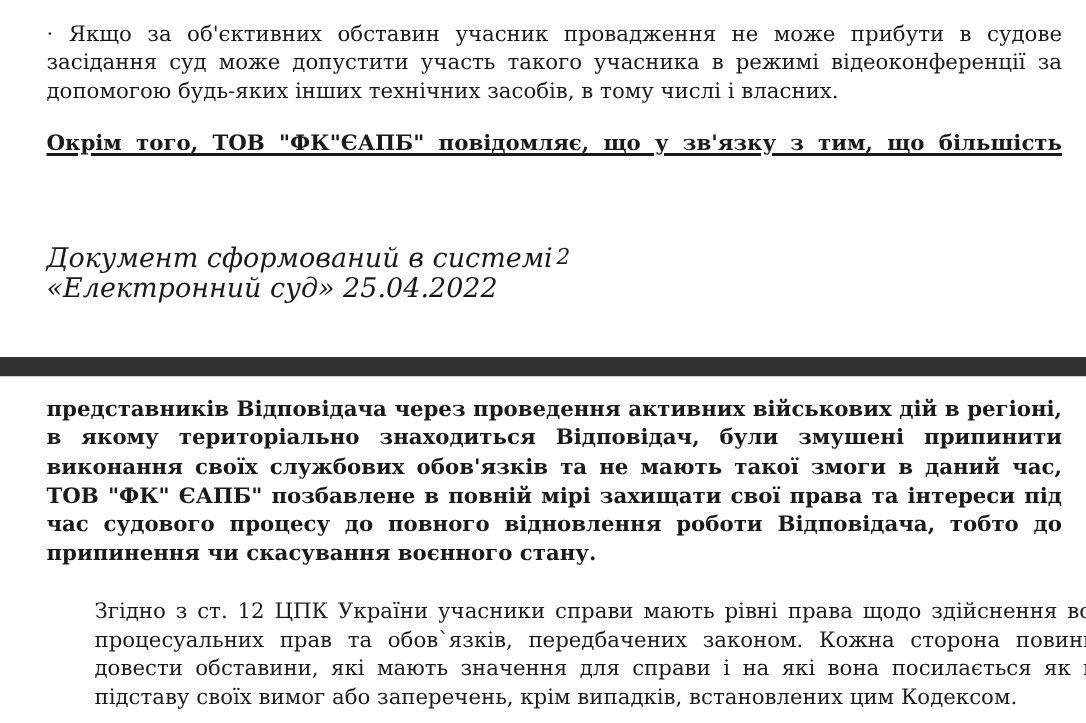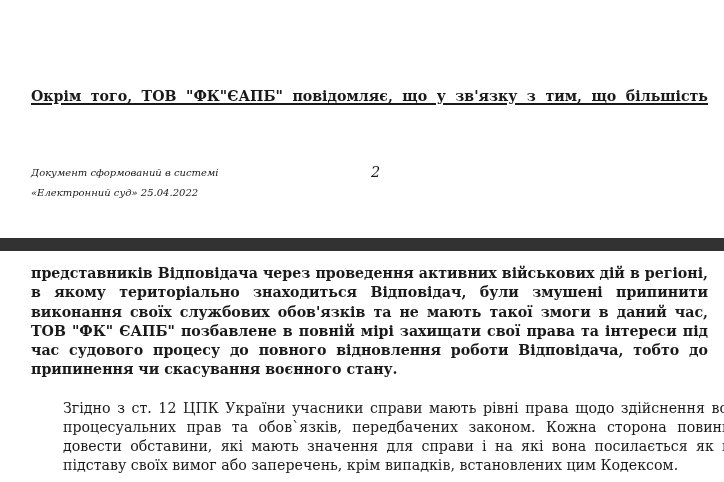--- a/index.html
+++ b/index.html
@@ -21,35 +21,36 @@
     }
     .text {
       position: absolute; left: 31px; width: 677px;
       font-size: 14.2px; line-height: 19px;
       text-align: justify;
       margin: 0;
     }
     .p1 { top: 14px; }
     .p2 { top: 87px; font-weight: bold; text-decoration: underline; text-decoration-thickness: 1.5px; text-underline-offset: 2px; }
     .footer-line {
-      position: absolute; left: 31px; font-style: italic; font-size: 10px; line-height: 21px;
+      position: absolute; left: 31px; font-style: italic; font-size: 18px; line-height: 21px;
     }
     .footer-1 { top: 162px; }
     .footer-2 { top: 182px; text-align: center; }
     .page-number {
       position: absolute; left: 371px; top: 162px; font-style: italic; font-size: 14.5px; line-height: 21px;
     }
     .p3 { top: 13px; font-weight: bold; text-decoration-thickness: 1.5px; text-underline-offset: 2px; line-height: 19.3px; }
     .p4 { top: 148px; margin-left: 32px; }
     .last { text-align-last: left; }
   </style>
 </head>
 <body>
 
 <div class="page page-top">
+  <p class="text p1 last">· Якщо за об'єктивних обставин учасник провадження не може прибути в судове засідання суд може допустити участь такого учасника в режимі відеоконференції за допомогою будь-яких інших технічних засобів, в тому числі і власних.</p>
   <p class="text p2" style="text-align-last: justify;">Окрім того, ТОВ "ФК"ЄАПБ" повідомляє, що у зв'язку з тим, що більшість</p>
   <div class="footer-line footer-1">Документ сформований в системі</div>
   <div class="footer-line footer-2">«Електронний суд» 25.04.2022</div>
   <div class="page-number">2</div>
 </div>
 
 <div class="gap"></div>
 
 <div class="page page-bottom">
   <p class="text p3 last">представників Відповідача через проведення активних військових дій в регіоні, в якому територіально знаходиться Відповідач, були змушені припинити виконання своїх службових обов'язків та не мають такої змоги в даний час, ТОВ "ФК" ЄАПБ" позбавлене в повній мірі захищати свої права та інтереси під час судового процесу до повного відновлення роботи Відповідача, тобто до припинення чи скасування воєнного стану.</p>

